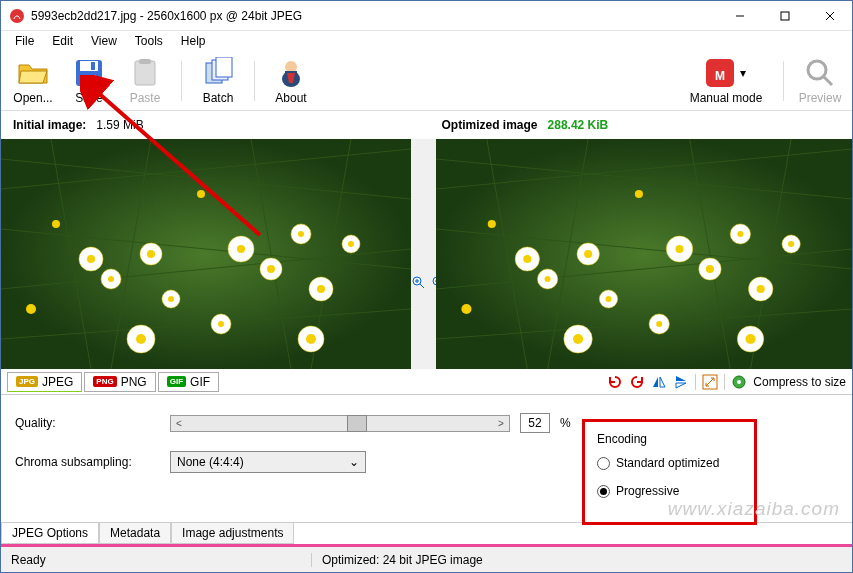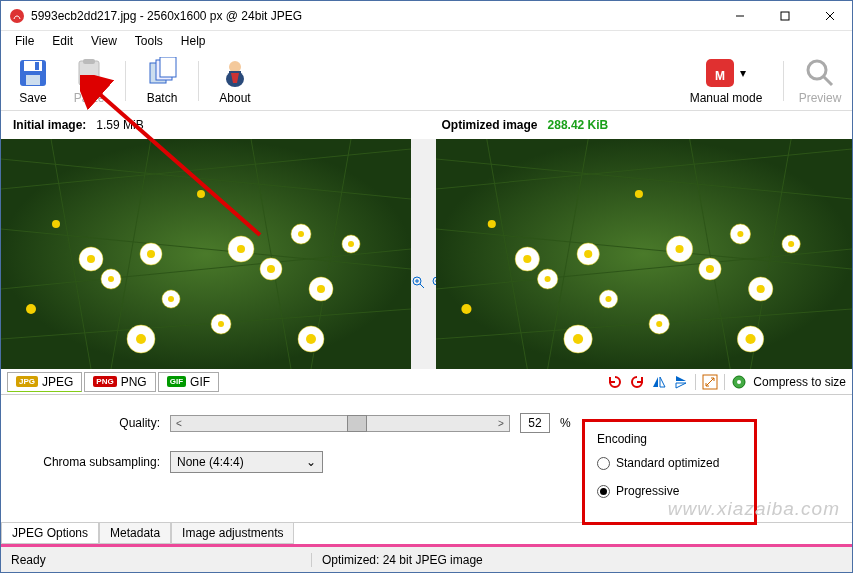--- a/index.html
+++ b/index.html
@@ -37,26 +37,26 @@
 .fmt-tab.active { border-bottom: 1px solid #84cc16; position: relative; top: 0; }
 .badge { color: #fff; font-size: 8px; font-weight: bold; padding: 1px 3px; border-radius: 2px; }
 .badge.jpeg { background: #d4a000; }
 .badge.png { background: #c00; }
 .badge.gif { background: #090; }
 .toolstrip-right { margin-left: auto; display: flex; align-items: center; gap: 6px; }
 .tool-icon { width: 16px; height: 16px; display: flex; align-items: center; justify-content: center; }
 .tool-sep { width: 1px; height: 16px; background: #ccc; }
 .options-area { flex: 1; position: relative; padding: 18px 14px 0 14px; }
 .opt-row { display: flex; align-items: center; margin-bottom: 18px; gap: 10px; }
-.opt-label { width: 145px; text-align: right; }
+.opt-label { width: 145px; }
 .slider-track { flex: 0 0 340px; height: 17px; border: 1px solid #999; background: #e9e9e9; position: relative; display: flex; align-items: center; }
 .slider-arrow { width: 16px; height: 16px; display: flex; align-items: center; justify-content: center; font-size: 10px; color: #555; }
 .slider-thumb { position: absolute; top: -1px; width: 20px; height: 17px; background: #ccc; border: 1px solid #888; }
 .qval { width: 30px; height: 20px; border: 1px solid #888; text-align: center; padding-top: 2px; }
-.chroma-select { width: 153px; height: 22px; border: 1px solid #888; background: #eee; display: flex; align-items: center; padding: 0 6px; justify-content: space-between; }
+.chroma-select { width: 196px; height: 22px; border: 1px solid #888; background: #eee; display: flex; align-items: center; padding: 0 6px; justify-content: space-between; }
 .encoding-box { position: absolute; top: 24px; right: 95px; width: 175px; height: 106px; border: 3px solid #d00; padding: 10px 12px; background: #fff; }
 .encoding-box .hdr { margin-bottom: 10px; }
 .radio-row { display: flex; align-items: center; gap: 6px; margin-bottom: 14px; }
 .radio { width: 13px; height: 13px; border: 1px solid #555; border-radius: 50%; display: flex; align-items: center; justify-content: center; }
 .radio.checked::after { content: ""; width: 7px; height: 7px; background: #000; border-radius: 50%; }
 .bottom-tabs { height: 22px; display: flex; align-items: flex-end; border-top: 1px solid #ccc; }
 .btab { border: 1px solid #ccc; border-top: none; padding: 3px 10px; background: #f5f5f5; }
 .btab.active { background: #fff; }
 .statusbar { height: 28px; border-top: 3px solid #ec4899; display: flex; align-items: center; background: #f0f0f0; }
 .statusbar .cell { padding: 0 10px; }
@@ -101,20 +101,29 @@
 
   <div class="menubar">
     <span>File</span>
     <span>Edit</span>
     <span>View</span>
     <span>Tools</span>
     <span>Help</span>
   </div>
 
   <div class="toolbar" style="position:relative;">
+    <div class="tbitem">
+      <span class="tbicon">
+          <svg viewBox="0 0 32 32">
+            <path d="M2 8h10l3 4h15v14H2z" fill="#f4c430" stroke="#b8860b"></path>
+            <path d="M4 14h26l-4 12H2z" fill="#ffe680" stroke="#b8860b"></path>
+          </svg>
+        </span>
+      <span>Open...</span>
+    </div>
     <div class="tbitem">
       <span class="tbicon">
           <svg viewBox="0 0 32 32">
             <rect x="3" y="3" width="26" height="26" rx="3" fill="#3a6fd8"></rect>
             <rect x="7" y="4" width="18" height="10" fill="#fff"></rect>
             <rect x="9" y="18" width="14" height="10" fill="#cde"></rect>
             <rect x="18" y="5" width="4" height="8" fill="#3a6fd8"></rect>
           </svg>
         </span>
       <span>Save</span>

